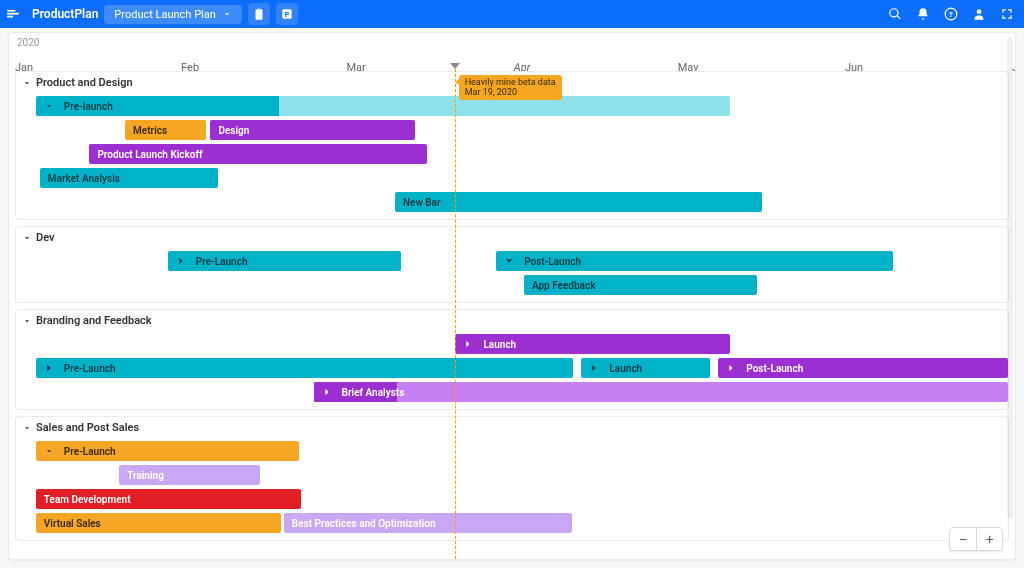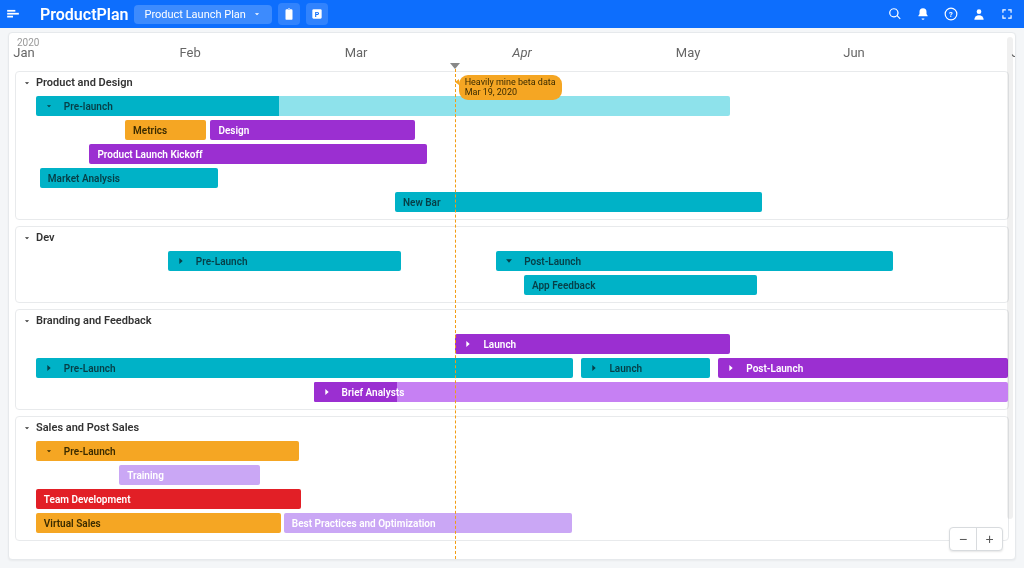--- a/index.html
+++ b/index.html
@@ -15,21 +15,21 @@
   
   .topbar {
     height: 28px;
     background: #0d6efd;
     display: flex;
     align-items: center;
     padding: 0 6px;
     gap: 6px;
     color: #fff;
   }
-  .brand { display:flex; align-items:center; gap:20px; font-weight:600; font-size:16px; }
+  .brand { display:flex; align-items:center; gap:12px; font-weight:600; font-size:12px; }
   .brand svg { width:14px; height:14px; }
   .plan-selector {
     background: rgba(255,255,255,.2);
     border-radius: 4px;
     padding: 3px 10px;
     display: flex;
     align-items: center;
     gap: 6px;
     font-size: 11px;
     cursor: pointer;
@@ -60,23 +60,23 @@
     position: relative;
     box-shadow: 0 1px 2px rgba(0,0,0,.05);
     overflow: hidden;
   }
   .year {
     position:absolute; left:8px; top:4px;
     font-size:10px; color:#999;
   }
   .months {
     position: absolute;
-    left: 0; right: 0; top: 12px;
+    left: 0; right: 0; top: 28px;
     height: 18px;
-    font-size: 13px;
+    font-size: 11px;
     color: #666;
   }
   .month {
     position:absolute;
     transform: translateX(-50%);
   }
   .scroll-hint {
     position:absolute; right:2px; top:4px; bottom:40px; width:6px;
     background: rgba(0,0,0,.06);
     border-radius: 3px;
@@ -101,21 +101,21 @@
     z-index:4;
   }
   .callout {
     position:absolute;
     top:42px;
     background:#f5a623;
     color:#3a2b00;
     font-size:9px;
     line-height:1.15;
     padding:2px 6px;
-    border-radius:9px;
+    border-radius:3px;
     z-index:4;
     white-space:nowrap;
   }
   .callout::after{
     content:"";
     position:absolute; left:-4px; top:4px;
     border-top:3px solid transparent;
     border-bottom:3px solid transparent;
     border-right:4px solid #f5a623;
   }

